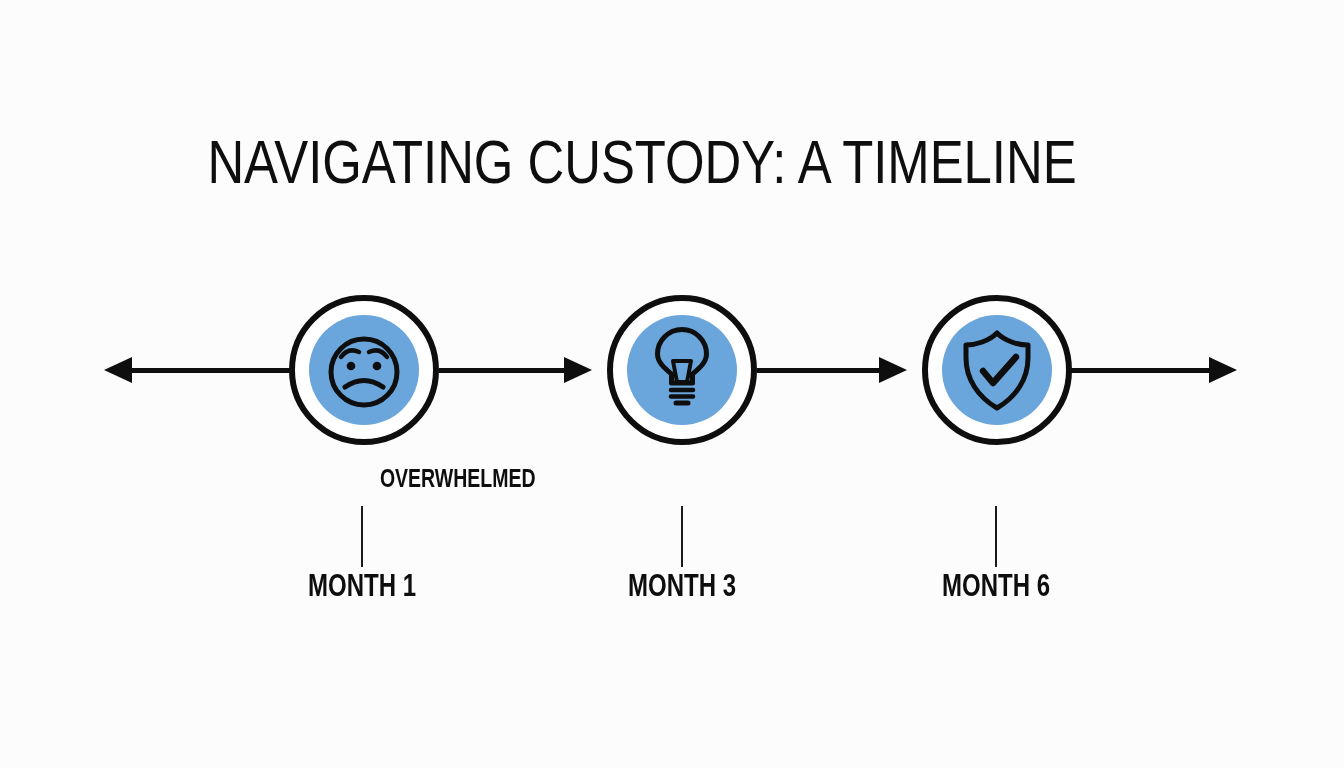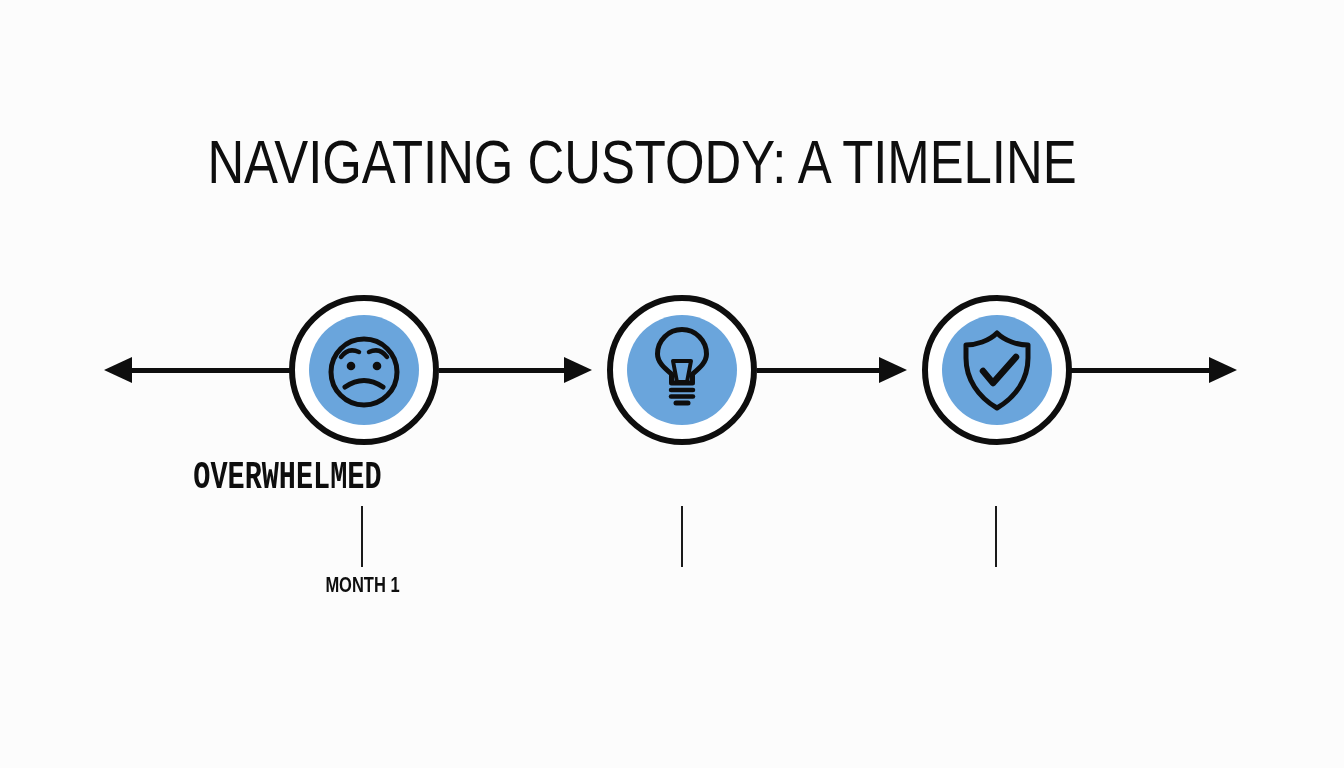--- a/index.html
+++ b/index.html
@@ -70,44 +70,43 @@
     align-items: center;
     justify-content: center;
   }
   .icon-svg { stroke: var(--ink, #0e0e0e); }
 
   
   .stage-label {
     position: absolute;
     top: 462px;
     width: 400px;
-    text-align: left;
-    font-size: 38px;
+    text-align: right;
+    font-size: 26px;
     font-weight: 700;
     line-height: 32px;
     white-space: nowrap;
-    font-family: Liberation Mono, monospace;
   }
   .stage-label .squeeze, .month-label .squeeze {
     display: inline-block;
     transform: scaleX(0.75);
     transform-origin: center;
   }
   .tick {
     position: absolute;
     top: 506px;
     width: 2px; height: 61px;
     background: #1a1a1a;
   }
   .month-label {
     position: absolute;
     top: 570px;
     width: 400px;
     text-align: center;
-    font-size: 22px;
+    font-size: 32px;
     font-weight: 700;
     line-height: 30px;
     white-space: nowrap;
   }
 </style>
 </head>
 <body>
 
 <div class="canvas">
 
@@ -165,14 +164,20 @@
     <span class="squeeze">OVERWHELMED</span>
   </div>
 
   <div class="tick" style="left:361px;"></div>
   <div class="tick" style="left:681px;"></div>
   <div class="tick" style="left:995px;"></div>
 
   <div class="month-label" style="left:162px;">
     <span class="squeeze">MONTH 1</span>
   </div>
+  <div class="month-label" style="left:482px;">
+    <span class="squeeze">MONTH 3</span>
+  </div>
+  <div class="month-label" style="left:796px;">
+    <span class="squeeze">MONTH 6</span>
+  </div>
 
 </div>
 
 </body></html>

